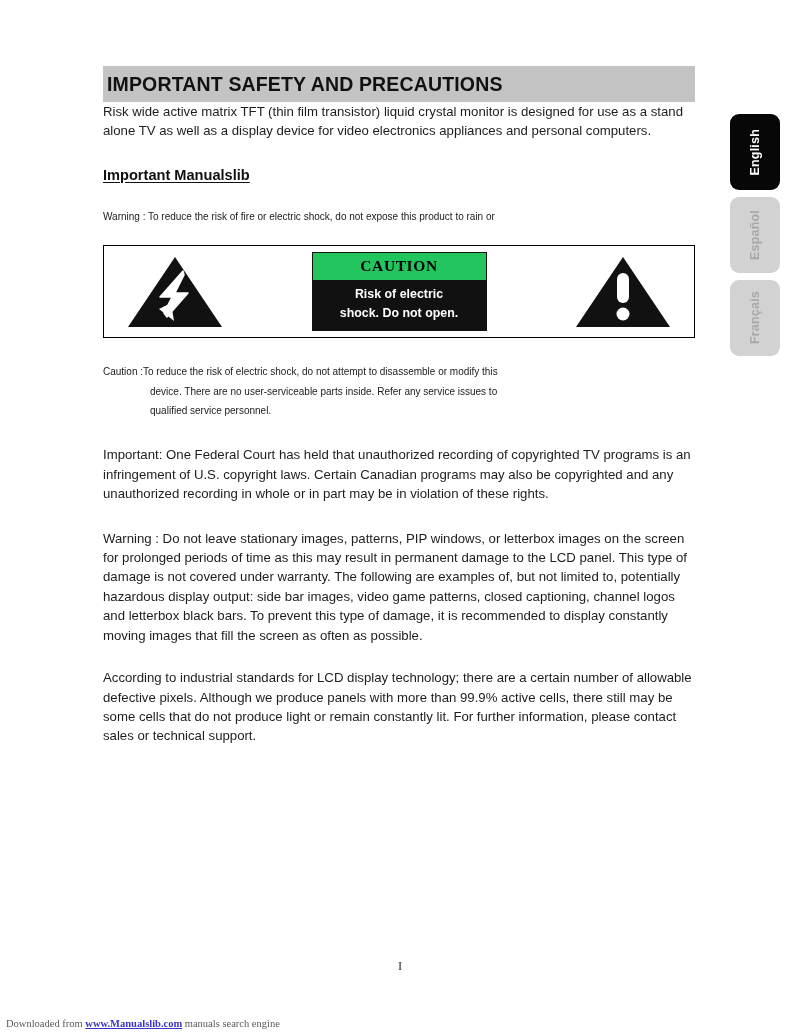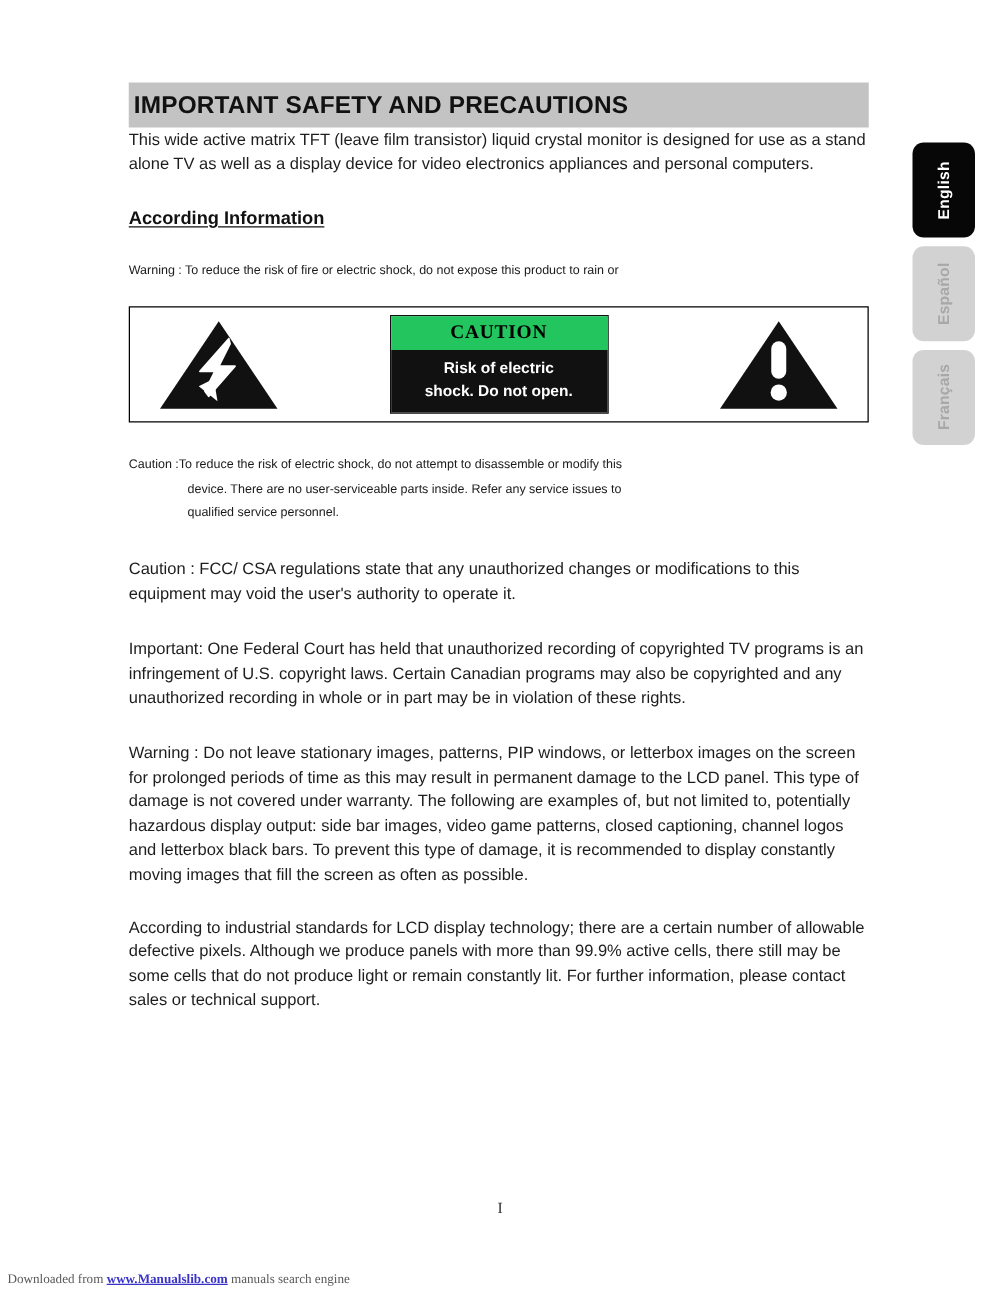--- a/index.html
+++ b/index.html
@@ -201,23 +201,23 @@
 <body>
 
 <div class="page">
 
   <div class="content">
 
     <div class="title-band">
       <h1>IMPORTANT SAFETY AND PRECAUTIONS</h1>
     </div>
 
-    <p class="body intro">This wide active matrix TFT (leave film transistor) liquid crystal monitor is designed for use as a stand alone TV as well as a display device for video electronics appliances and personal computers.</p>
-
-    <h2 class="sub">According Information</h2>
+    <p class="body intro">Risk wide active matrix TFT (thin film transistor) liquid crystal monitor is designed for use as a stand alone TV as well as a display device for video electronics appliances and personal computers.</p>
+
+    <h2 class="sub">Important Manualslib</h2>
 
     <div class="hang">
       <span class="l1">Warning : To reduce the risk of fire or electric shock, do not expose this product to rain or</span>
     </div>
 
     <div class="caution-box">
 
       <div class="tri">
         <svg viewBox="0 0 98 74" width="98" height="74" aria-hidden="true">
           <polygon points="49,2 96,72 2,72" fill="#111111"></polygon>
@@ -243,21 +243,20 @@
       </div>
 
     </div>
 
     <div class="hang">
       <span class="l1">Caution :To reduce the risk of electric shock, do not attempt to disassemble or modify this</span>
       <span class="l2">device. There are no user-serviceable parts inside. Refer any service issues to</span>
       <span class="l2">qualified service personnel.</span>
     </div>
 
-    <p class="body gap-lg">Caution : FCC/ CSA regulations state that any unauthorized changes or modifications to this equipment may void the user's authority to operate it.</p>
 
     <p class="body gap-lg">Important: One Federal Court has held that unauthorized recording of copyrighted TV programs is an infringement of U.S. copyright laws. Certain Canadian programs may also be copyrighted and any unauthorized recording in whole or in part may be in violation of these rights.</p>
 
     <p class="body gap-lg">Warning : Do not leave stationary images, patterns, PIP windows, or letterbox images on the screen for prolonged periods of time as this may result in permanent damage to the LCD panel. This type of damage is not covered under warranty. The following are examples of, but not limited to, potentially hazardous display output: side bar images, video game patterns, closed captioning, channel logos and letterbox black bars. To prevent this type of damage, it is recommended to display constantly moving images that fill the screen as often as possible.</p>
 
     <p class="body gap-md">According to industrial standards for LCD display technology; there are a certain number of allowable defective pixels. Although we produce panels with more than 99.9% active cells, there still may be some cells that do not produce light or remain constantly lit. For further information, please contact sales or technical support.</p>
 
   </div>
 
   <div class="page-number">I</div>

